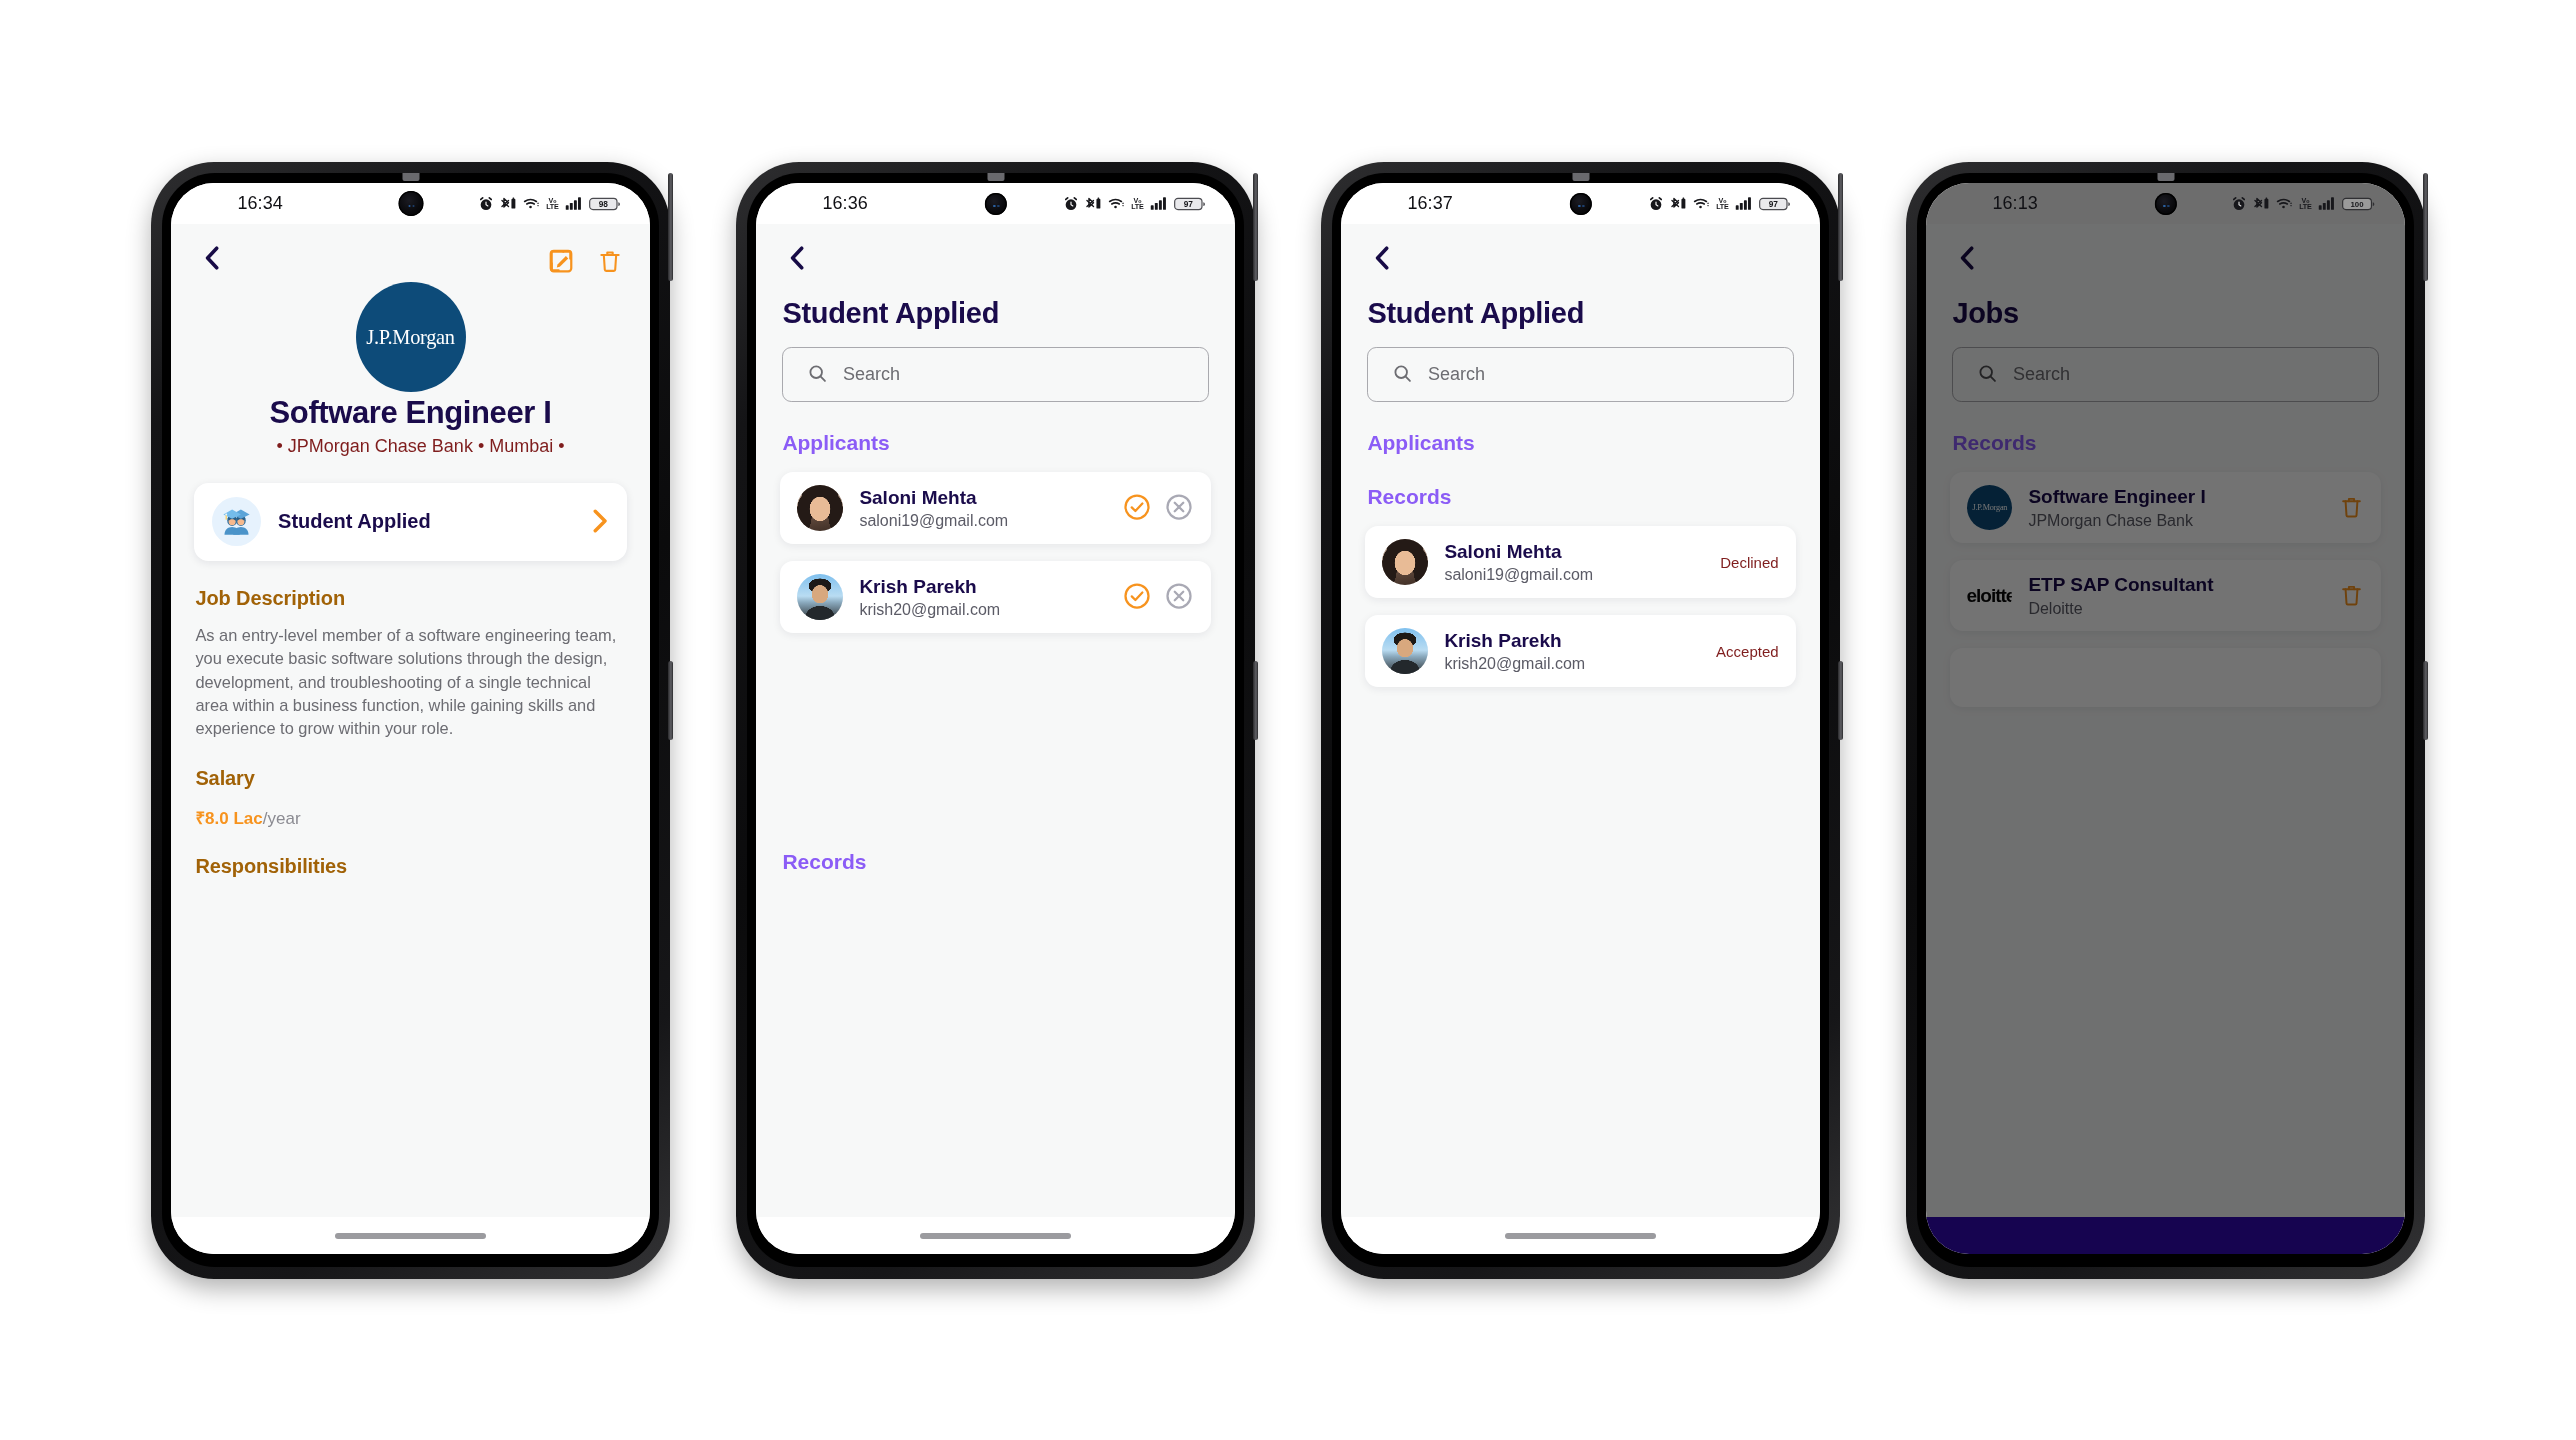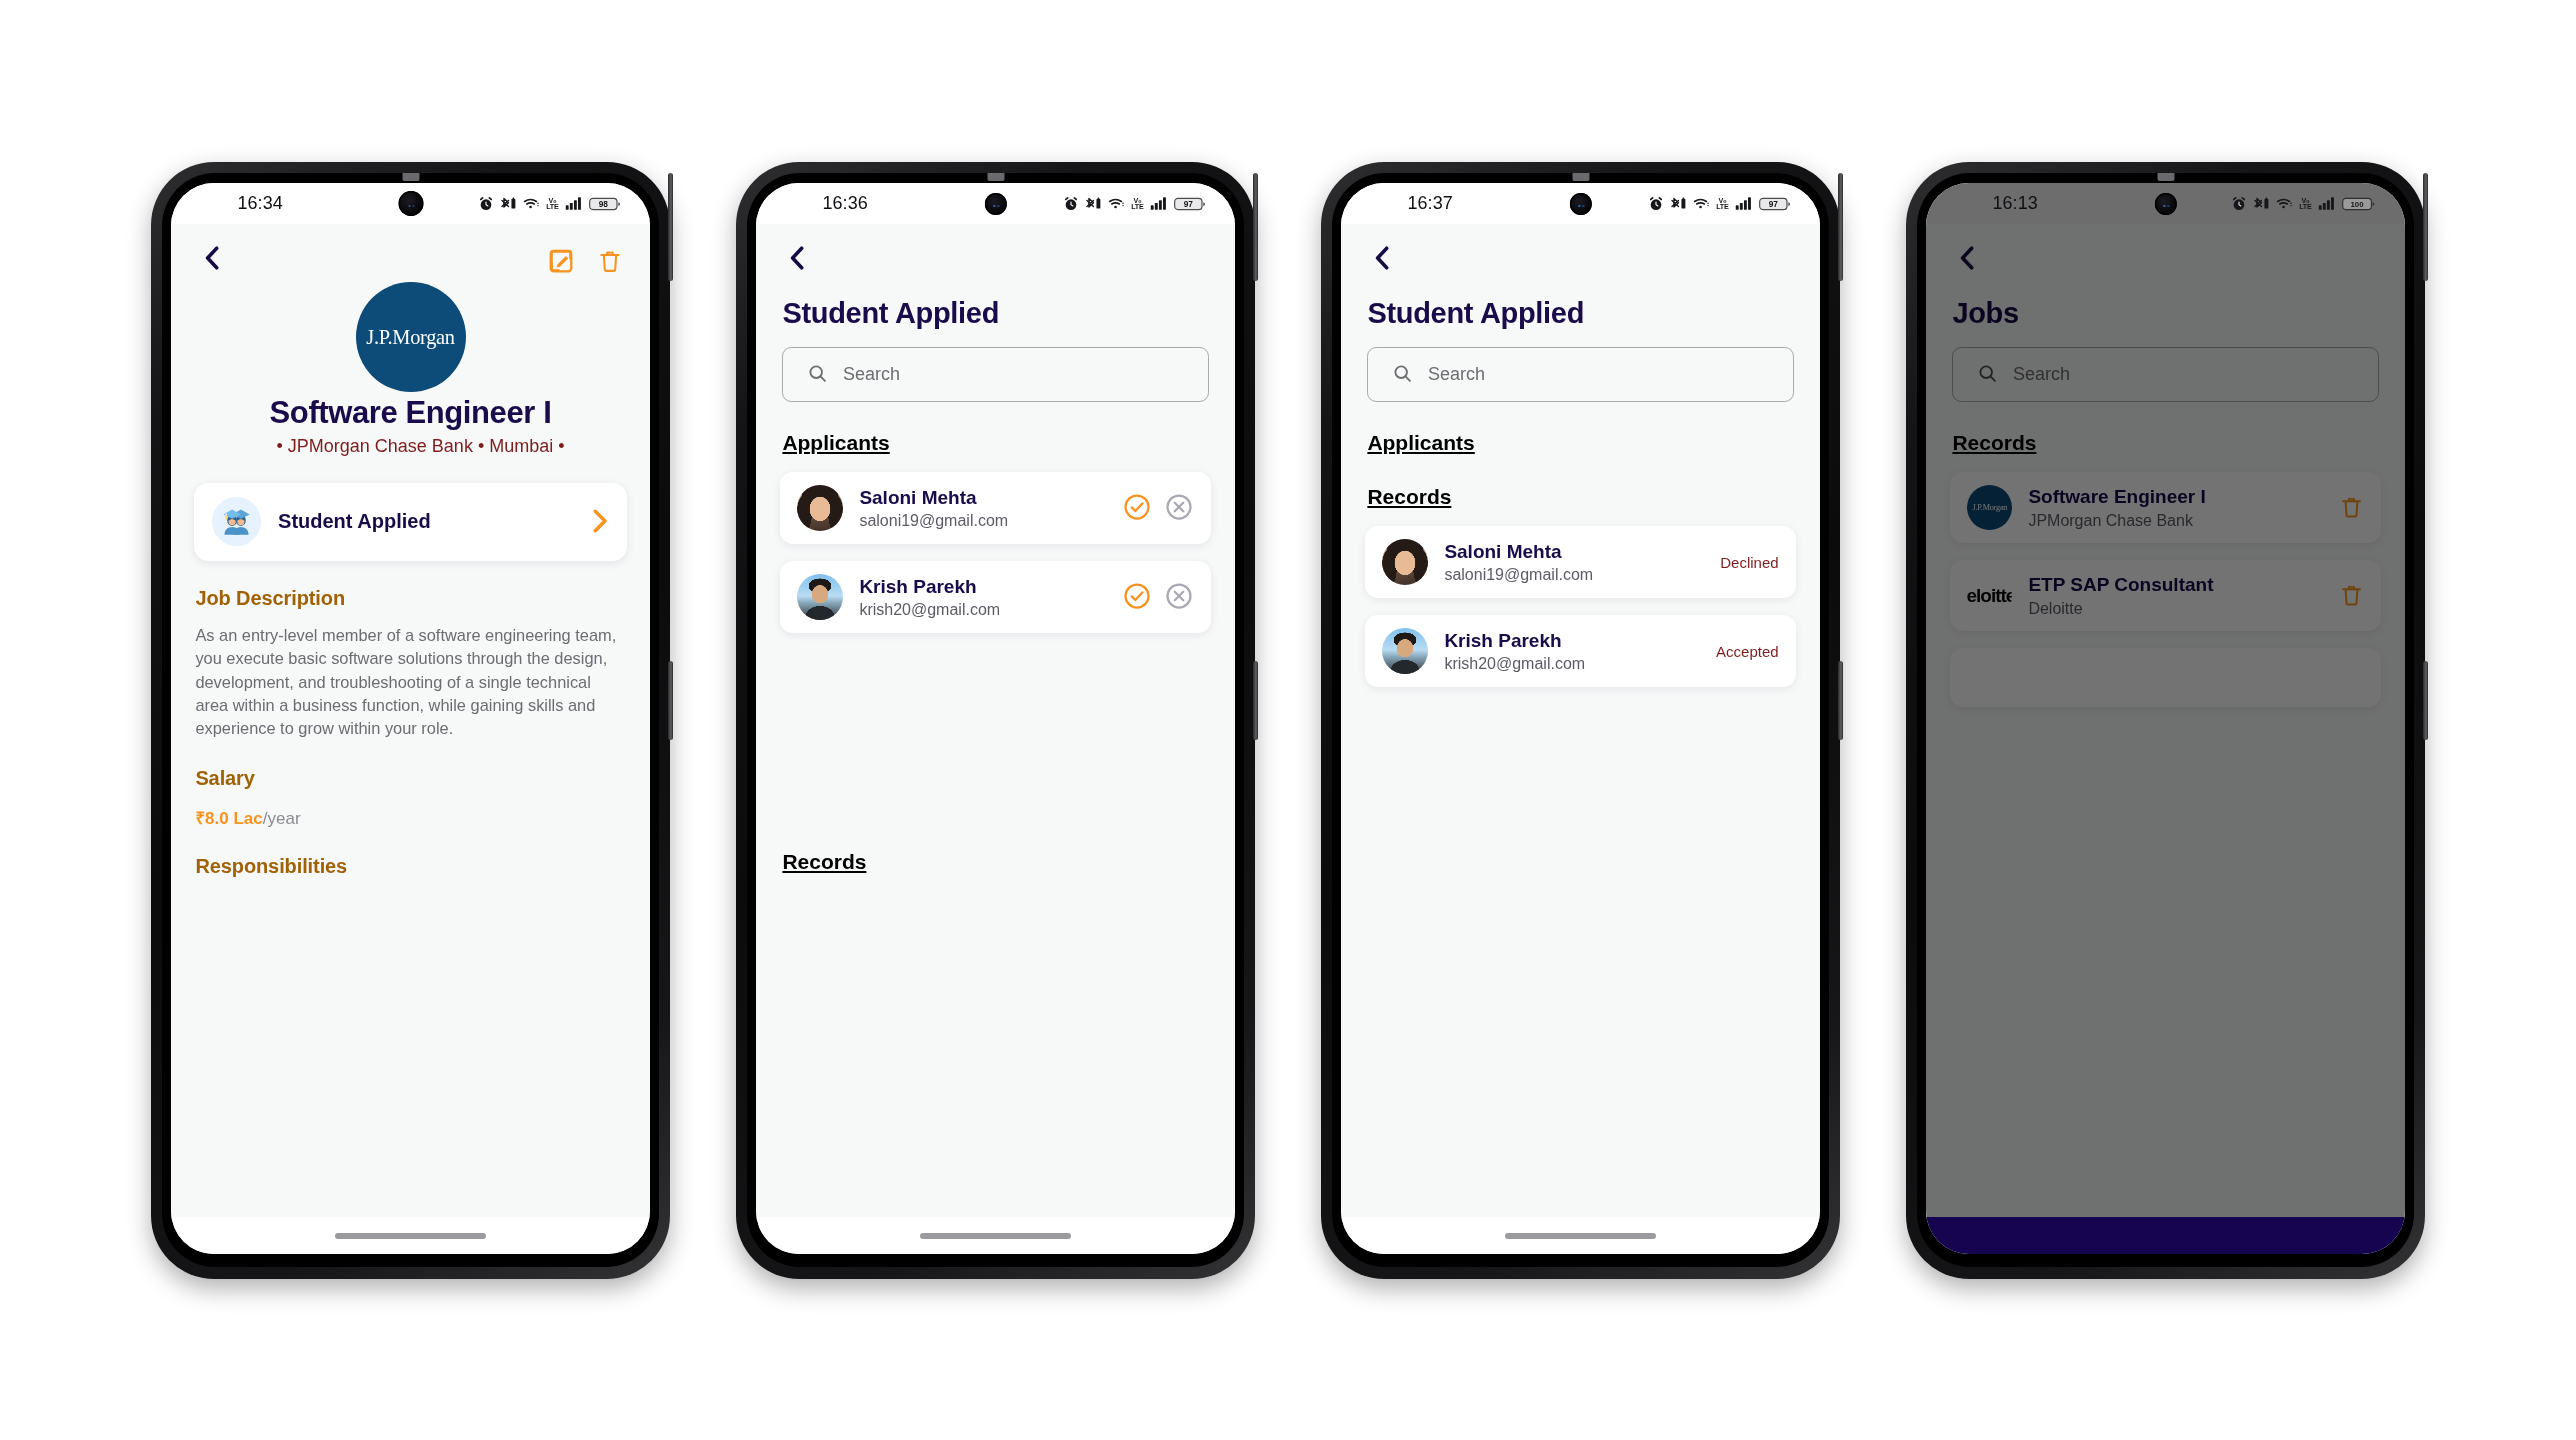--- a/index.html
+++ b/index.html
@@ -107,21 +107,21 @@
   .salary .per { color: #8b8b92; font-weight: 400; }
 
   
   .page-title { font-size: 29px; font-weight: 700; color: #1a0b4b; margin: 22.3px 26px 0 26px; letter-spacing:-0.3px;}
   .searchbox {
     margin: 17px 26px 0 26px; height: 55px; border: 1.3px solid #a9a9ae;
     border-radius: 9.2px; display: flex; align-items: center; gap: 14.5px; padding: 0 24px;
     background: transparent;
   }
   .searchbox .ph { font-size: 18px; color: #6d6d72; }
-  .sub-h { font-size: 21px; font-weight: 700; color: #000000; margin: 29px 26px 0 26px; text-decoration: underline; }
+  .sub-h { font-size: 21px; font-weight: 700; color: #8b5cf6; margin: 29px 26px 0 26px; }
   .row-card {
     margin: 17px 24px 0 24px; background: #fff; border-radius: 13px;
     padding: 13px 17px; display: flex; align-items: center; gap: 16px;
     box-shadow: 0 2px 8px rgba(20,20,50,.08);
   }
   .avatar { width: 46px; height: 46px; border-radius: 50%; flex: 0 0 auto; overflow: hidden; position: relative; }
   .av-saloni { background: linear-gradient(170deg,#cdb9ad 0%,#8e7563 40%,#5a4438 70%,#3c2c24 100%); }
   .av-saloni::before{content:"";position:absolute;inset:0;background:
      radial-gradient(ellipse 17px 20px at 50% 52%, #e8bb96 0 60%, transparent 62%),
      radial-gradient(ellipse 26px 22.3px at 50% 18%, #241a16 0 70%, transparent 72%),

